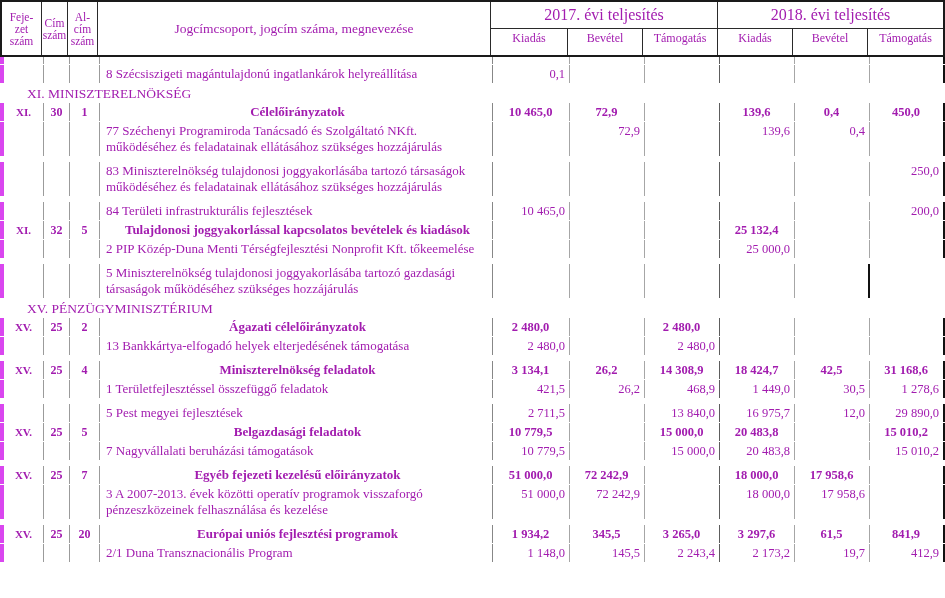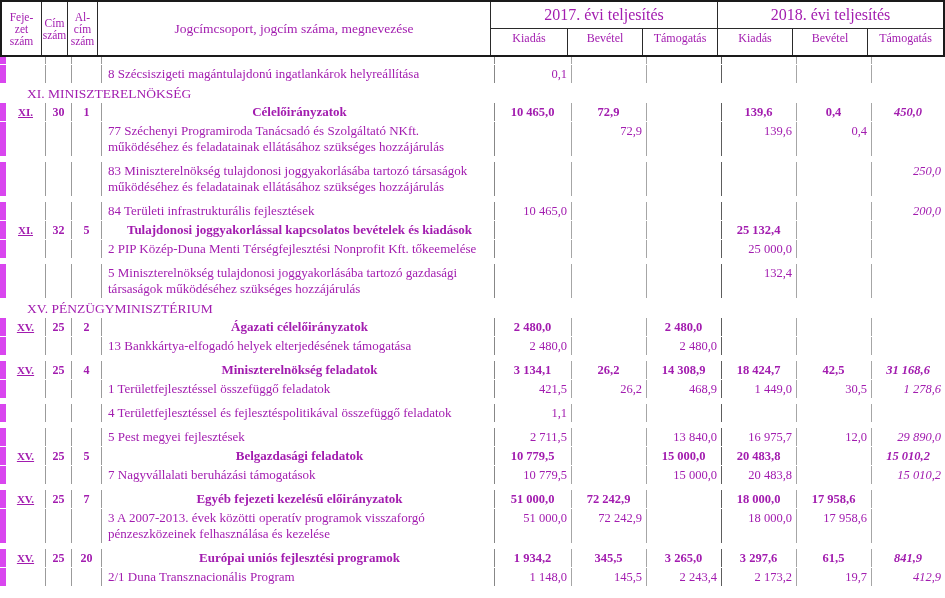--- a/index.html
+++ b/index.html
@@ -31,41 +31,41 @@
   .hc.last { border-right: none; }
   .hc.span2 { grid-row: 1 / 3; font-size: 11.5px; line-height: 12px; white-space: pre-line; }
   .hc.year { grid-row: 1; font-size: 16px; border-bottom: 1px solid #2a2a2a; }
   .hc.sub  { grid-row: 2; font-size: 12px; align-items: flex-start; padding-top: 2px; }
   
   .tbody { width: 945px; }
   .row {
     display: grid;
     grid-template-columns: 40px 26px 30px 393px 77px 75px 75px 75px 75px 75px;
     width: 945px;
-    border-left: 6px solid #d946ef;
+    border-left: 4px solid #d946ef;
     margin-top: 1px;
     min-height: 18px;
   }
   .row.gap { margin-top: 6px; }
   .row.empty { min-height: 7px; margin-top: 0; }
   .cell {
     padding: 1px 3px 1px 3px;
     font-size: 13px;
     line-height: 16px;
   }
   .cell.code { text-align: center; font-weight: bold; font-size: 12px; border-right: 1px solid #9b9b9b; }
-  .cell.c1 { font-size: 11px; text-decoration: underline; }
+  .cell.c1 { font-size: 11px; }
   .cell.name { padding-left: 6px; border-right: 1px solid #878787; }
   .cell.num {
     text-align: right; white-space: nowrap;
     font-size: 12.5px; border-right: 1px solid #a6a6a6;
     padding-right: 4px;
   }
   .cell.num.mid { border-right: 1px solid #5d5d5d; }
-  .cell.num.last { border-right: 2px solid #111; font-style: italic; }
+  .cell.num.last { border-right: 2px solid #111; }
   .row.bold .cell.name, .row.bold .cell.num { font-weight: bold; text-align: center; }
   
   .section {
     width: 867px;
     margin-top: 3px; margin-bottom: 1px;
     min-height: 15px;
     padding-left: 27px;
     font-size: 13.5px;
     line-height: 16px;
   }
@@ -196,21 +196,20 @@
       <div class="cell num last"></div>
     </div>
       <div class="row item gap">
       <div class="cell code c1"></div>
       <div class="cell code"></div>
       <div class="cell code"></div>
       <div class="cell name">5 Miniszterelnökség tulajdonosi joggyakorlásába tartozó gazdasági társaságok működéséhez szükséges hozzájárulás</div>
       <div class="cell num"></div>
       <div class="cell num"></div>
       <div class="cell num mid"></div>
-      <div class="cell num">132,4</div>
       <div class="cell num"></div>
       <div class="cell num last"></div>
     </div>
       <div class="section">
       <span>XV. PÉNZÜGYMINISZTÉRIUM</span>
     </div>
       <div class="row item bold">
       <div class="cell code c1">XV.</div>
       <div class="cell code">25</div>
       <div class="cell code">2</div>
@@ -255,32 +254,20 @@
       <div class="cell num">26,2</div>
       <div class="cell num mid">468,9</div>
       <div class="cell num">1 449,0</div>
       <div class="cell num">30,5</div>
       <div class="cell num last">1 278,6</div>
     </div>
       <div class="row item gap">
       <div class="cell code c1"></div>
       <div class="cell code"></div>
       <div class="cell code"></div>
-      <div class="cell name">4 Területfejlesztéssel és fejlesztéspolitikával összefüggő feladatok</div>
-      <div class="cell num">1,1</div>
-      <div class="cell num"></div>
-      <div class="cell num mid"></div>
-      <div class="cell num"></div>
-      <div class="cell num"></div>
-      <div class="cell num last"></div>
-    </div>
-      <div class="row item gap">
-      <div class="cell code c1"></div>
-      <div class="cell code"></div>
-      <div class="cell code"></div>
       <div class="cell name">5 Pest megyei fejlesztések</div>
       <div class="cell num">2 711,5</div>
       <div class="cell num"></div>
       <div class="cell num mid">13 840,0</div>
       <div class="cell num">16 975,7</div>
       <div class="cell num">12,0</div>
       <div class="cell num last">29 890,0</div>
     </div>
       <div class="row item bold">
       <div class="cell code c1">XV.</div>

